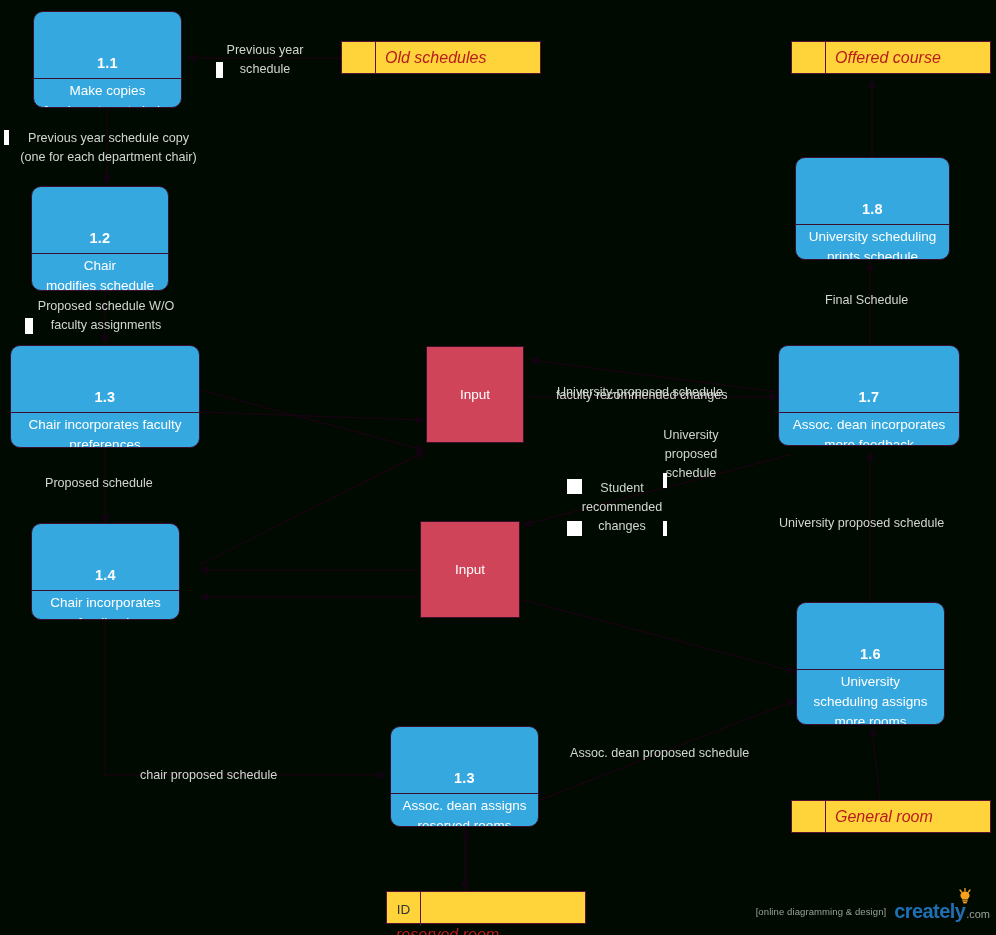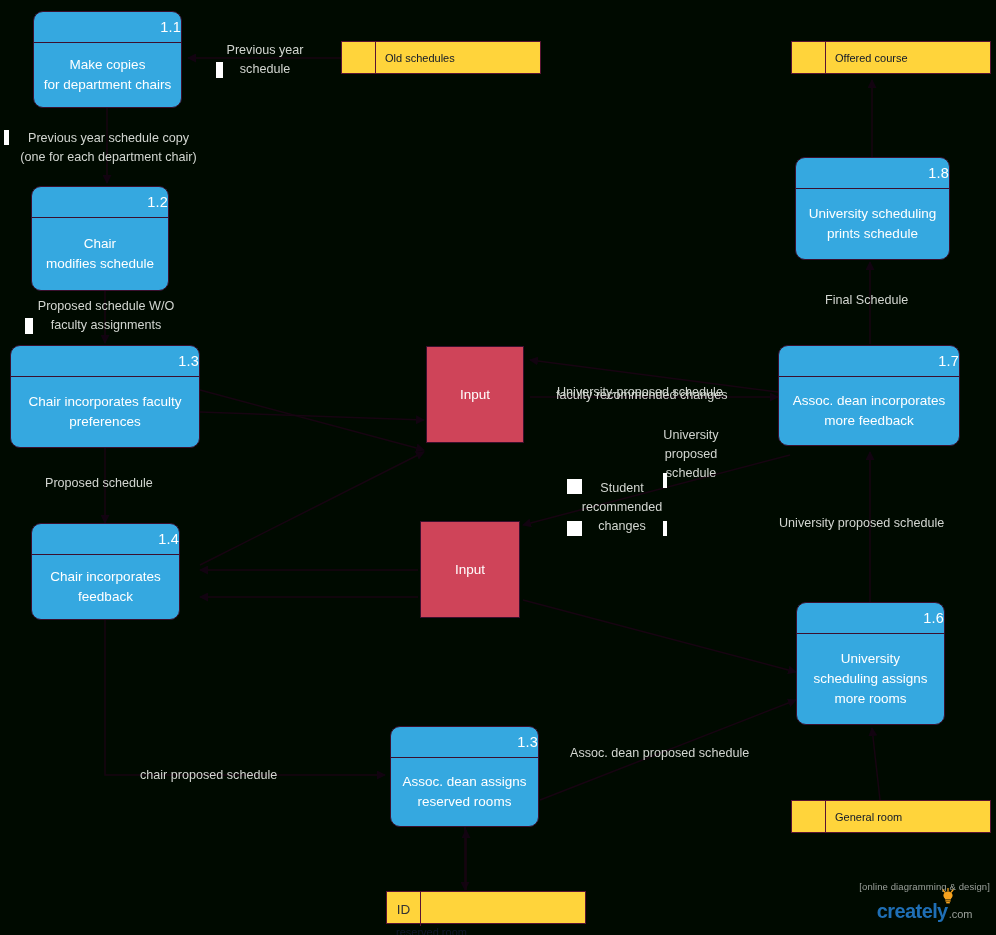--- a/index.html
+++ b/index.html
@@ -18,24 +18,25 @@
     background:#35a8e0;
     border:1.6px solid #3b0f2e;
     border-radius:10px;
     box-sizing:border-box;
     color:#ffffff;
     display:flex;flex-direction:column;
     overflow:hidden;
   }
   .process .pid{
     height:30px;line-height:30px;
-    text-align:right;font-size:14.5px;font-weight:400;
+    text-align:center;font-size:14.5px;font-weight:700;
     border-bottom:1.6px solid #3b0f2e;
     flex:0 0 auto;
     letter-spacing:.2px;
+    margin-top:36px;
   }
   .process .pbody{
     flex:1 1 auto;
     display:flex;align-items:center;justify-content:center;
     text-align:center;font-size:13.5px;line-height:20px;
     padding:2px 8px;box-sizing:border-box;
   }
 
   
   .entity{
@@ -59,42 +60,41 @@
   .store .sid{
     width:34px;flex:0 0 34px;
     border-right:1.4px solid #5a1433;
     display:flex;align-items:center;justify-content:center;
     font-size:13.5px;color:#333333;box-sizing:border-box;
   }
   .store .sname{
     flex:1 1 auto;
     display:flex;align-items:center;
     padding-left:9px;box-sizing:border-box;
-    font-size:11px;color:#0f172a;
+    font-size:16px;color:#b91c1c;font-style:italic;
   }
 
   
   .flabel{
     position:absolute;
     color:#d2d6d0;
     font-size:12.6px;
     line-height:19px;
     white-space:pre;
   }
   .flabel.c{text-align:center;}
 
   
   .marker{position:absolute;background:#ffffff;}
 
   
   #watermark{
     position:absolute;right:6px;bottom:12px;
     display:flex;align-items:center;gap:8px;
     font-size:10px;
-    flex-direction:column;
   }
   #watermark .wm-txt{color:#9aa09a;font-size:9.5px;letter-spacing:.1px;}
   #watermark .wm-logo{position:relative;display:flex;align-items:baseline;}
   #watermark .wm-create{color:#1f6fb5;font-size:20px;font-weight:700;letter-spacing:-.6px;}
   #watermark .wm-ly{color:#1f6fb5;font-size:20px;font-weight:700;letter-spacing:-.6px;}
   #watermark .wm-dot{color:#9aa09a;font-size:11px;margin-left:1px;}
   #watermark .wm-bulb{
     position:absolute;top:-12px;left:64px;width:14px;height:16px;
   }
 </style>

